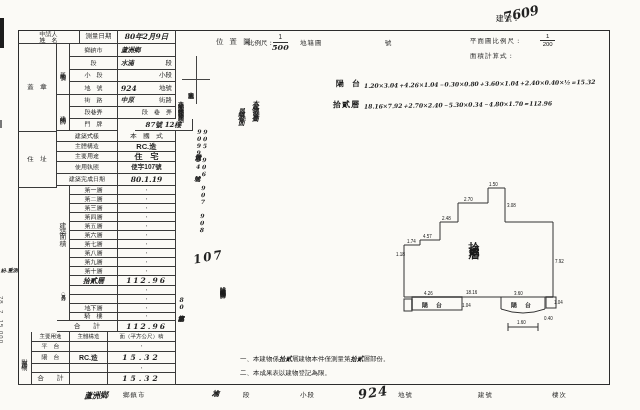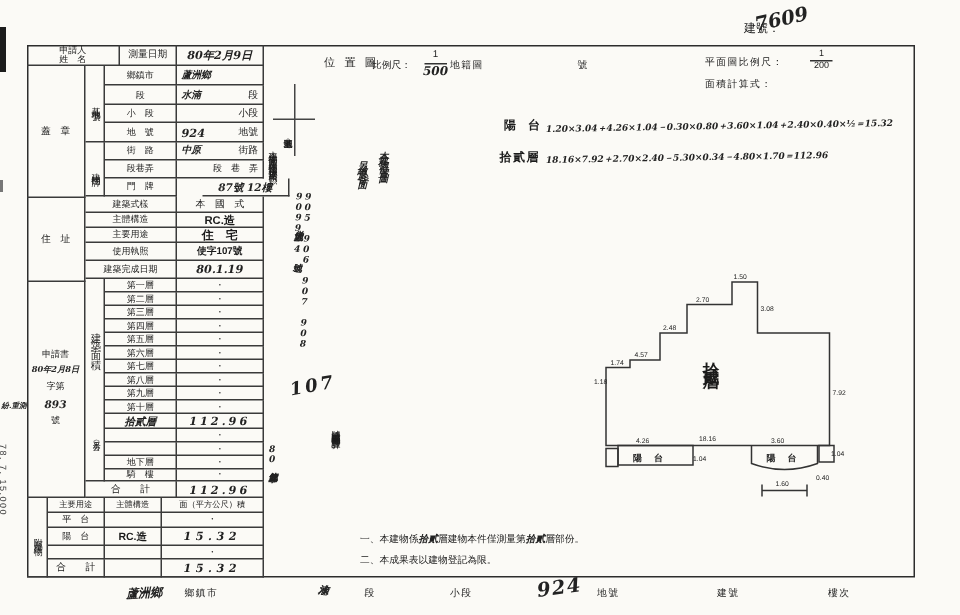--- a/index.html
+++ b/index.html
@@ -46,27 +46,20 @@
 </div>
 <div class="c f65" style="left:80px;top:30px;width:38px;height:14px;">測量日期</div>
 <div class="c hand f75" style="left:118px;top:30px;width:58px;height:14px;">80年2月9日</div>
 
 <div class="c f65" style="left:18px;top:44px;width:39px;height:88px;">
   <span>蓋　章</span>
 </div>
 <div class="c f65" style="left:18px;top:132px;width:39px;height:56px;">
   <span>住　址</span>
 </div>
-<div class="c f6" style="left:18px;top:188px;width:39px;height:144px;flex-direction:column;justify-content:center;line-height:1.8;">
-  <span>申請書</span>
-  <span class="hand" style="font-size:5.5px;">80年2月8日</span>
-  <span>字第</span>
-  <span class="hand f7">893</span>
-  <span>號</span>
-</div>
 <div class="c f6 vt" style="left:18px;top:332px;width:14px;height:53px;letter-spacing:2px;">
   <span>附屬建物</span>
 </div>
 
 <div class="c f6 vt" style="left:57px;top:44px;width:13px;height:51px;letter-spacing:1px;">
   <span>基地地號</span>
 </div>
 <div class="c f6" style="left:70px;top:44px;width:48px;height:13px;">鄉鎮市</div>
 <div class="c f65 sb" style="left:118px;top:44px;width:58px;height:13px;">
   <span class="hand">蘆洲鄉</span>
@@ -169,21 +162,21 @@
 <div class="c f6" style="left:32px;top:364px;width:38px;height:9px;"></div>
 <div class="c f6" style="left:70px;top:364px;width:38px;height:9px;"></div>
 <div class="c f6" style="left:108px;top:364px;width:68px;height:9px;">・</div>
 
 <div class="c f65" style="left:32px;top:373px;width:38px;height:12px;">合　　計</div>
 <div class="c f6" style="left:70px;top:373px;width:38px;height:12px;"></div>
 <div class="c hand f75" style="left:108px;top:373px;width:68px;height:12px;letter-spacing:3px;">15.32</div>
 
 <div class="a f75" style="left:216px;top:37px;letter-spacing:2px;">位 置 圖</div>
 <div class="a f65" style="left:248px;top:39px;">比例尺：</div>
-<div class="a frac f65" style="left:282px;top:34px;">
+<div class="a frac f65" style="left:272px;top:34px;">
   <span class="num">1</span>
   <span class="hand f8">500</span>
 </div>
 <div class="a f65" style="left:300px;top:39px;letter-spacing:1px;">地籍圖</div>
 <div class="a f65" style="left:385px;top:39px;">號</div>
 <div class="a f65" style="left:470px;top:37px;letter-spacing:1px;">平面圖比例尺：</div>
 <div class="a frac f6" style="left:540px;top:33px;">
   <span class="num">1</span>
   <span>200</span>
 </div>

